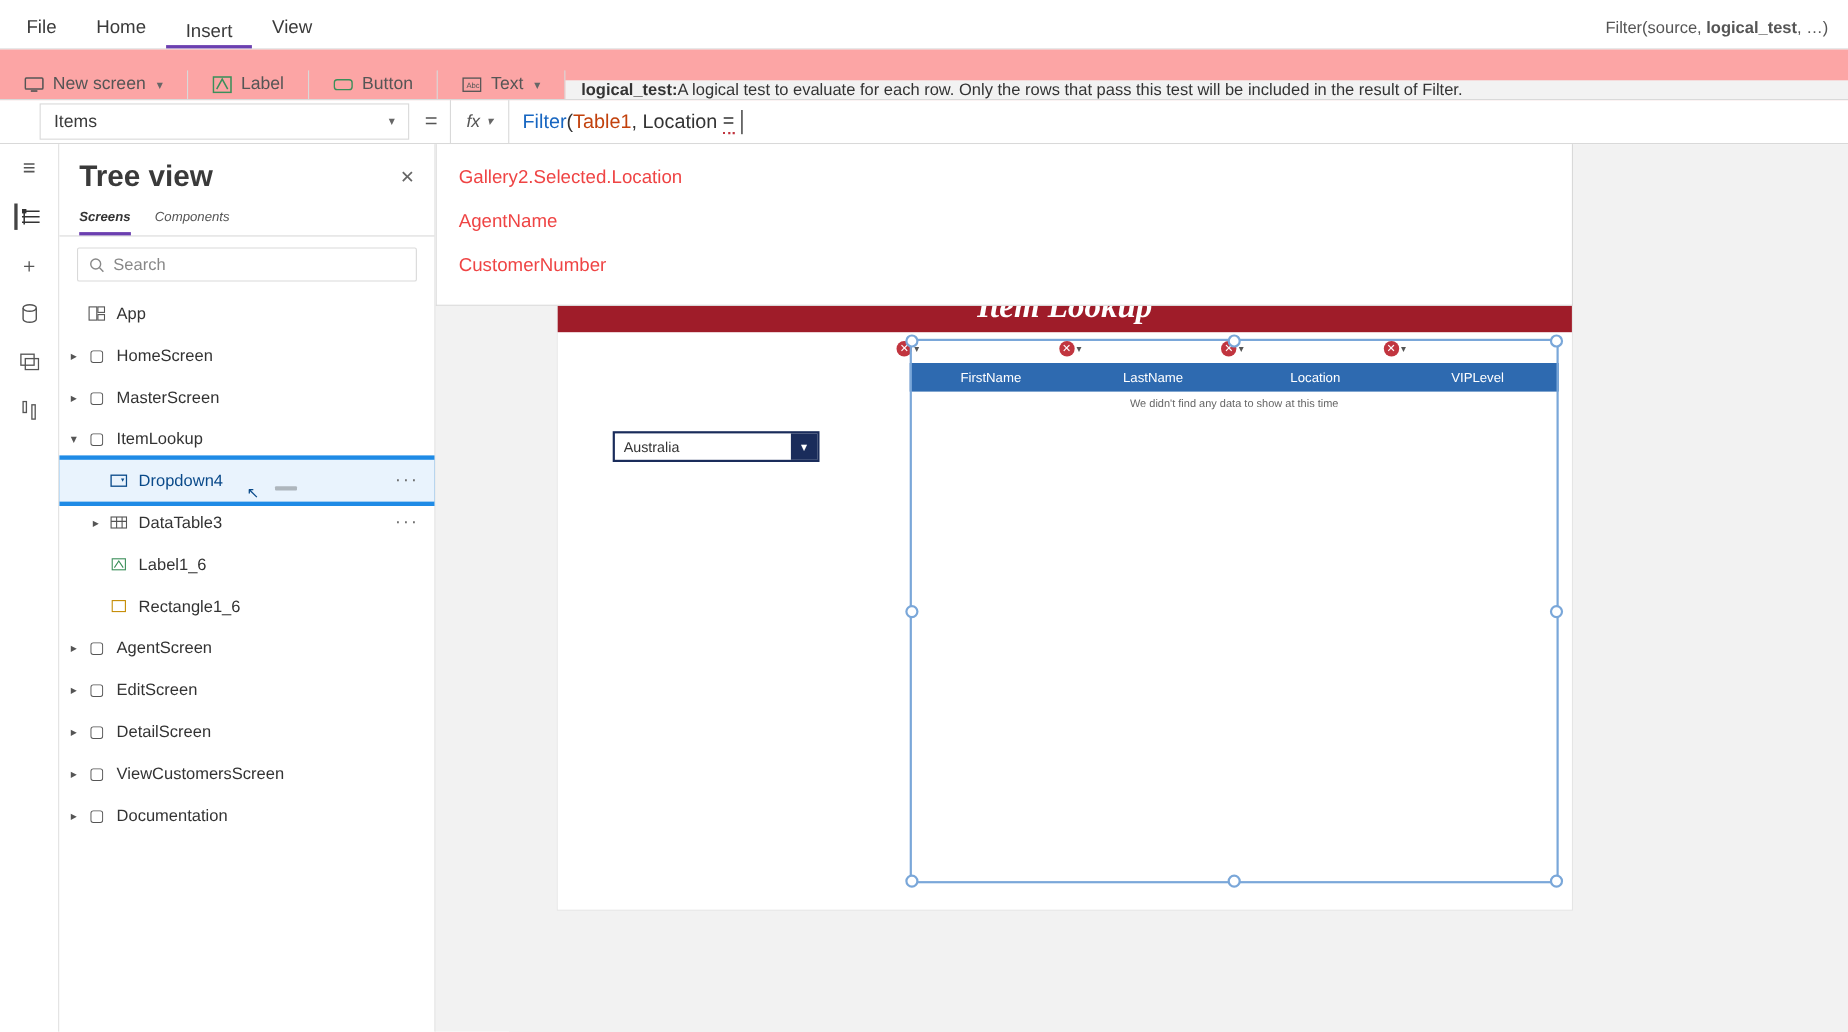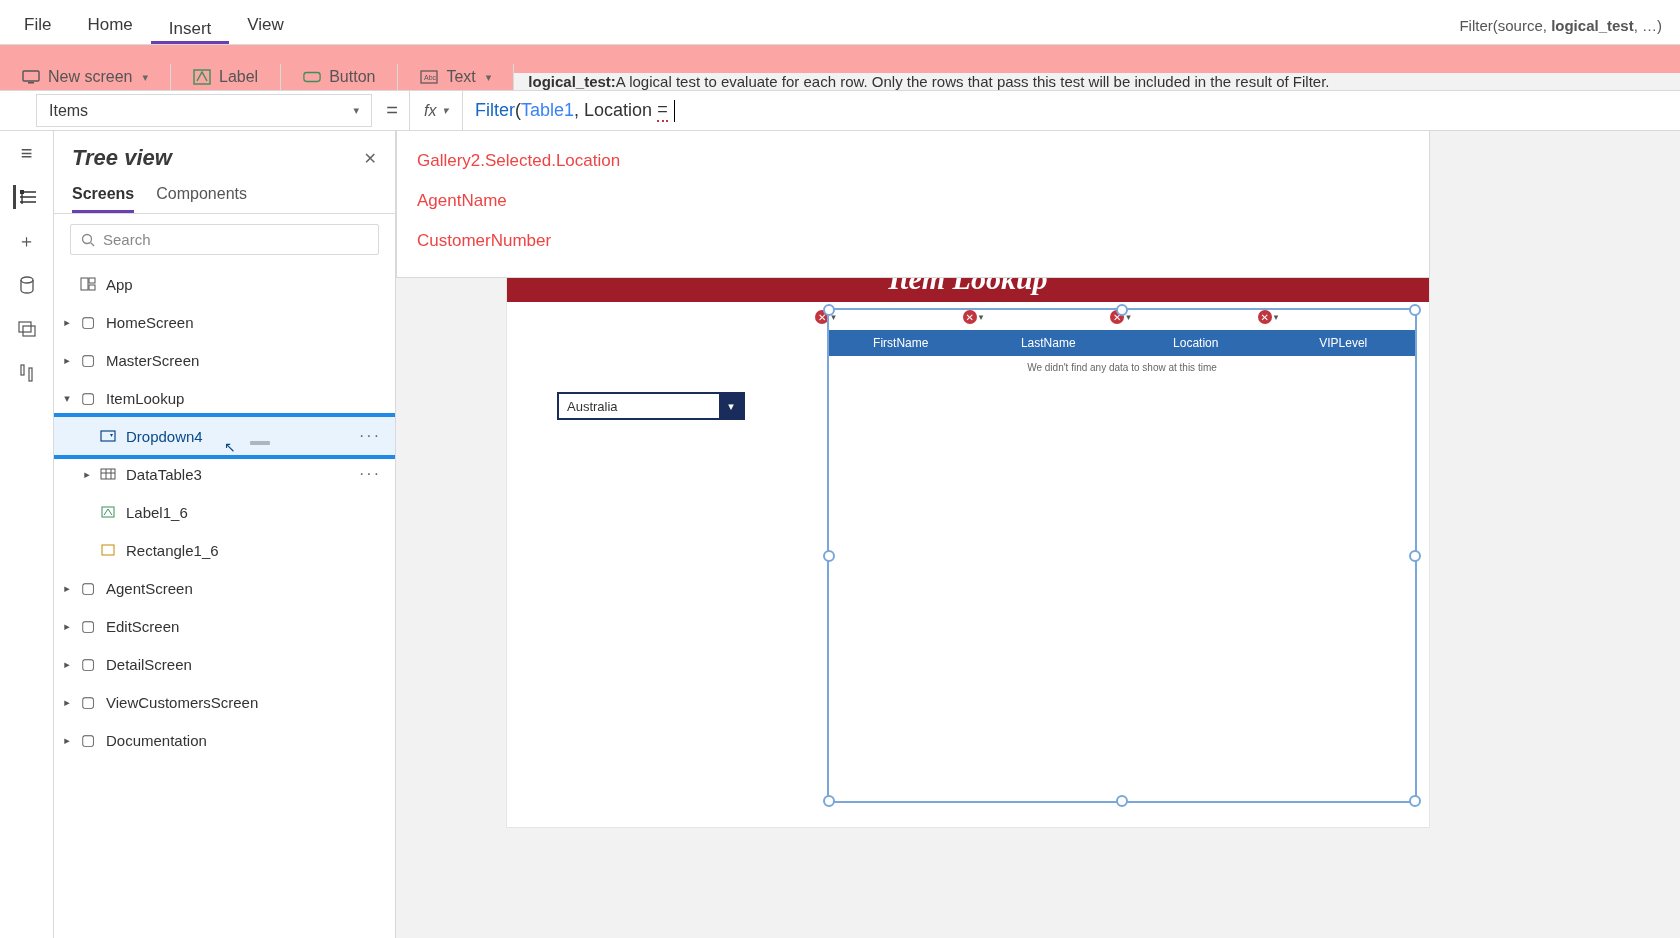--- a/index.html
+++ b/index.html
@@ -32,41 +32,41 @@
   .helpstrip{flex:1;display:flex;align-items:center;padding:0 14px;font-size:15px;color:#333;background:var(--grey-bg);}
   .helpstrip b{font-weight:600;}
 
   
   .formula-row{display:flex;align-items:stretch;height:40px;border-bottom:1px solid var(--grey-border);}
   .prop-dd{width:336px;margin:3px 3px 3px 36px;border:1px solid var(--grey-border);display:flex;align-items:center;padding:0 12px;font-size:16px;justify-content:space-between;background:#fff;}
   .eq{width:34px;display:flex;align-items:center;justify-content:center;font-size:20px;color:#555;}
   .fx-box{width:54px;border-left:1px solid var(--grey-border);border-right:1px solid var(--grey-border);display:flex;align-items:center;justify-content:center;font-style:italic;font-size:16px;color:#555;gap:4px;}
   .formula-input{flex:1;display:flex;align-items:center;padding:0 12px;font-family:Consolas,"Courier New",monospace;font-size:18px;position:relative;}
   .tok-fn{color:#1766c1;}
-  .tok-tbl{color:#3b82f6;}
+  .tok-tbl{color:#c2410c;}
   .tok-txt{color:#333;}
   .underline-err{border-bottom:2px dotted #c1353f;}
   .cursor{display:inline-block;width:1px;height:22px;background:#000;margin-left:6px;vertical-align:middle;}
 
   
   .main{flex:1;display:flex;min-height:0;}
 
   
   .rail{width:54px;border-right:1px solid var(--grey-border);display:flex;flex-direction:column;align-items:center;padding-top:10px;gap:20px;background:#fff;}
   .rail-item{width:24px;height:24px;display:flex;align-items:center;justify-content:center;color:#555;font-size:18px;cursor:pointer;}
   .rail-item.sel{border-left:3px solid #444;margin-left:-3px;padding-left:3px;}
   .rail-item.ham{font-size:20px;}
 
   
   .treepanel{width:342px;border-right:1px solid var(--grey-border);display:flex;flex-direction:column;background:#fff;}
   .treehdr{display:flex;align-items:center;justify-content:space-between;padding:14px 18px 6px 18px;}
-  .treehdr h2{margin:0;font-size:22px;font-weight:600;font-style:italic;}
+  .treehdr h2{margin:0;font-size:27px;font-weight:600;}
   .treehdr .close{font-size:16px;color:#666;cursor:pointer;}
   .treetabs{display:flex;gap:22px;padding:0 18px;border-bottom:1px solid var(--grey-border);}
-  .treetabs .ttab{padding:8px 0 10px 0;font-size:16px;color:#555;cursor:pointer;}
+  .treetabs .ttab{padding:8px 0 10px 0;font-size:12px;color:#555;cursor:pointer;font-style:italic;}
   .treetabs .ttab.active{font-weight:600;color:#333;border-bottom:3px solid var(--purple);padding-bottom:7px;}
   .searchwrap{padding:10px 16px;}
   .searchbox{display:flex;align-items:center;gap:8px;border:1px solid var(--grey-border);border-radius:2px;padding:6px 10px;font-size:15px;color:#888;}
   .tree{flex:1;overflow:auto;padding-bottom:12px;}
   .node{display:flex;align-items:center;height:38px;padding:0 8px 0 4px;font-size:15px;color:#333;position:relative;}
   .node .caret{width:18px;text-align:center;color:#555;font-size:11px;}
   .node .glyph{width:20px;height:16px;margin:0 8px 0 2px;display:inline-flex;align-items:center;justify-content:center;color:#555;}
   .node .more{margin-left:auto;color:#666;font-size:16px;letter-spacing:2px;padding-right:6px;}
   .node.indent1{padding-left:24px;}
   .node.sel{outline:4px solid var(--blue-select);background:#e9f3fd;z-index:2;}

